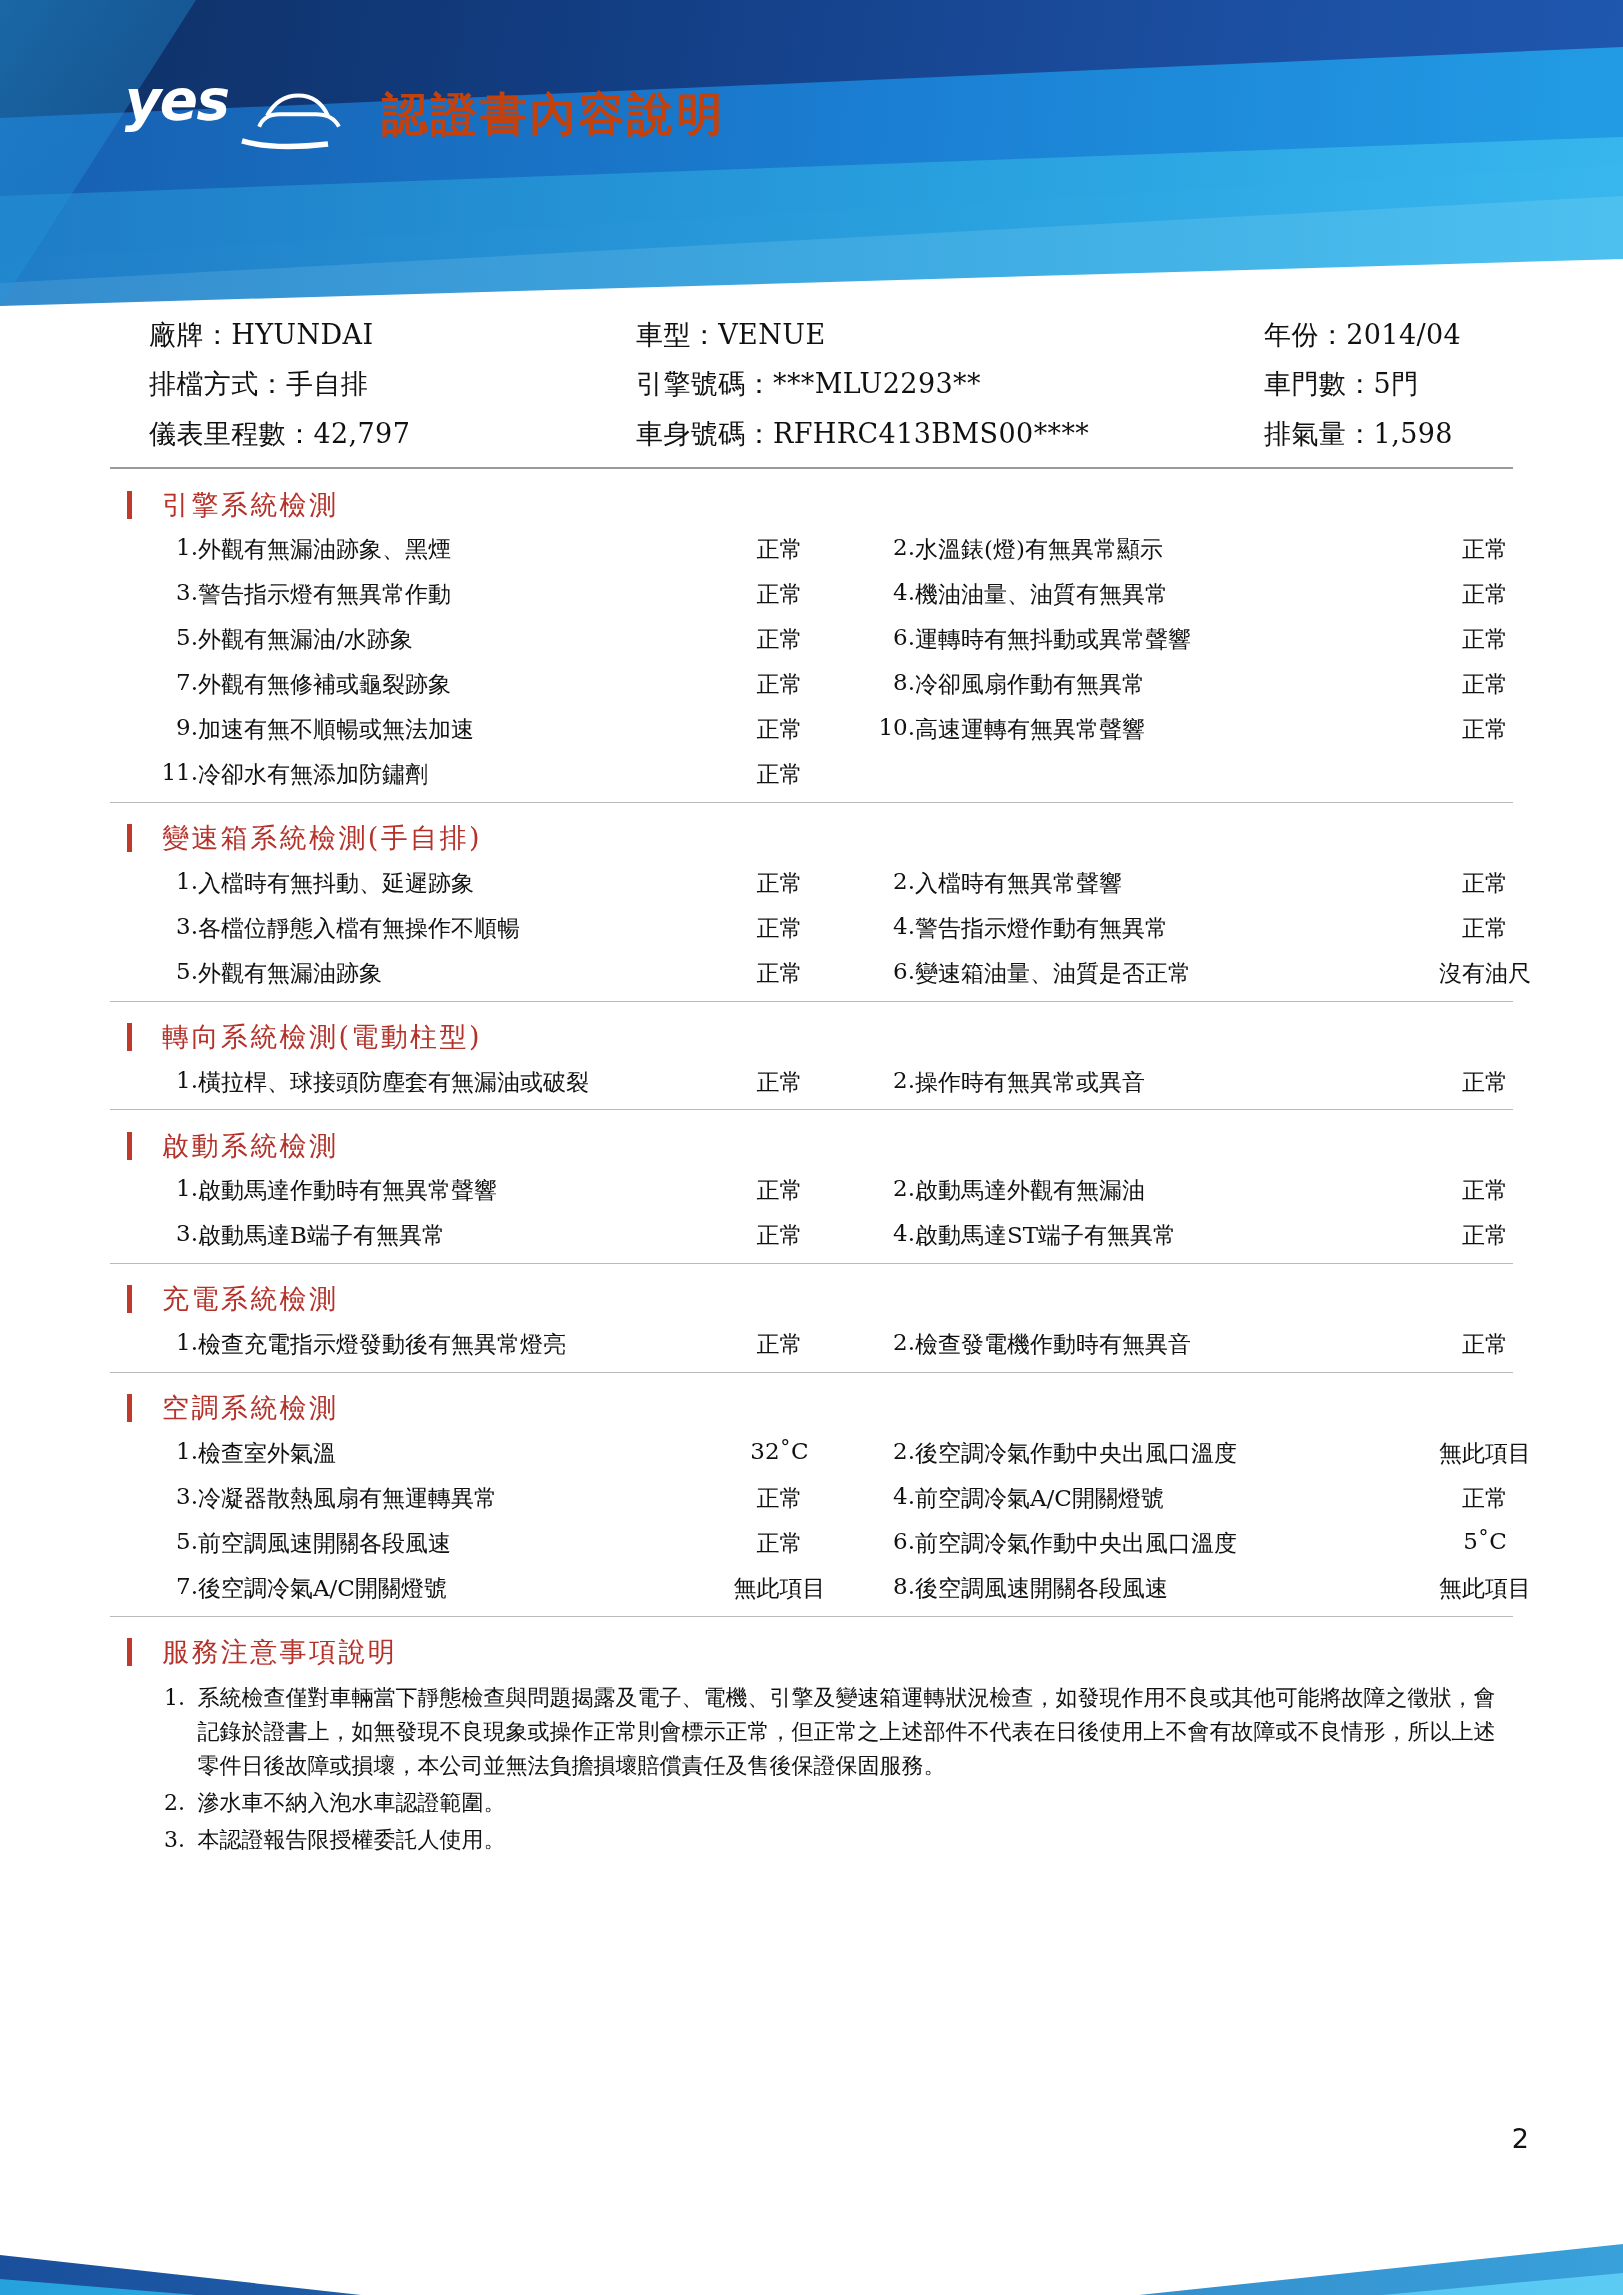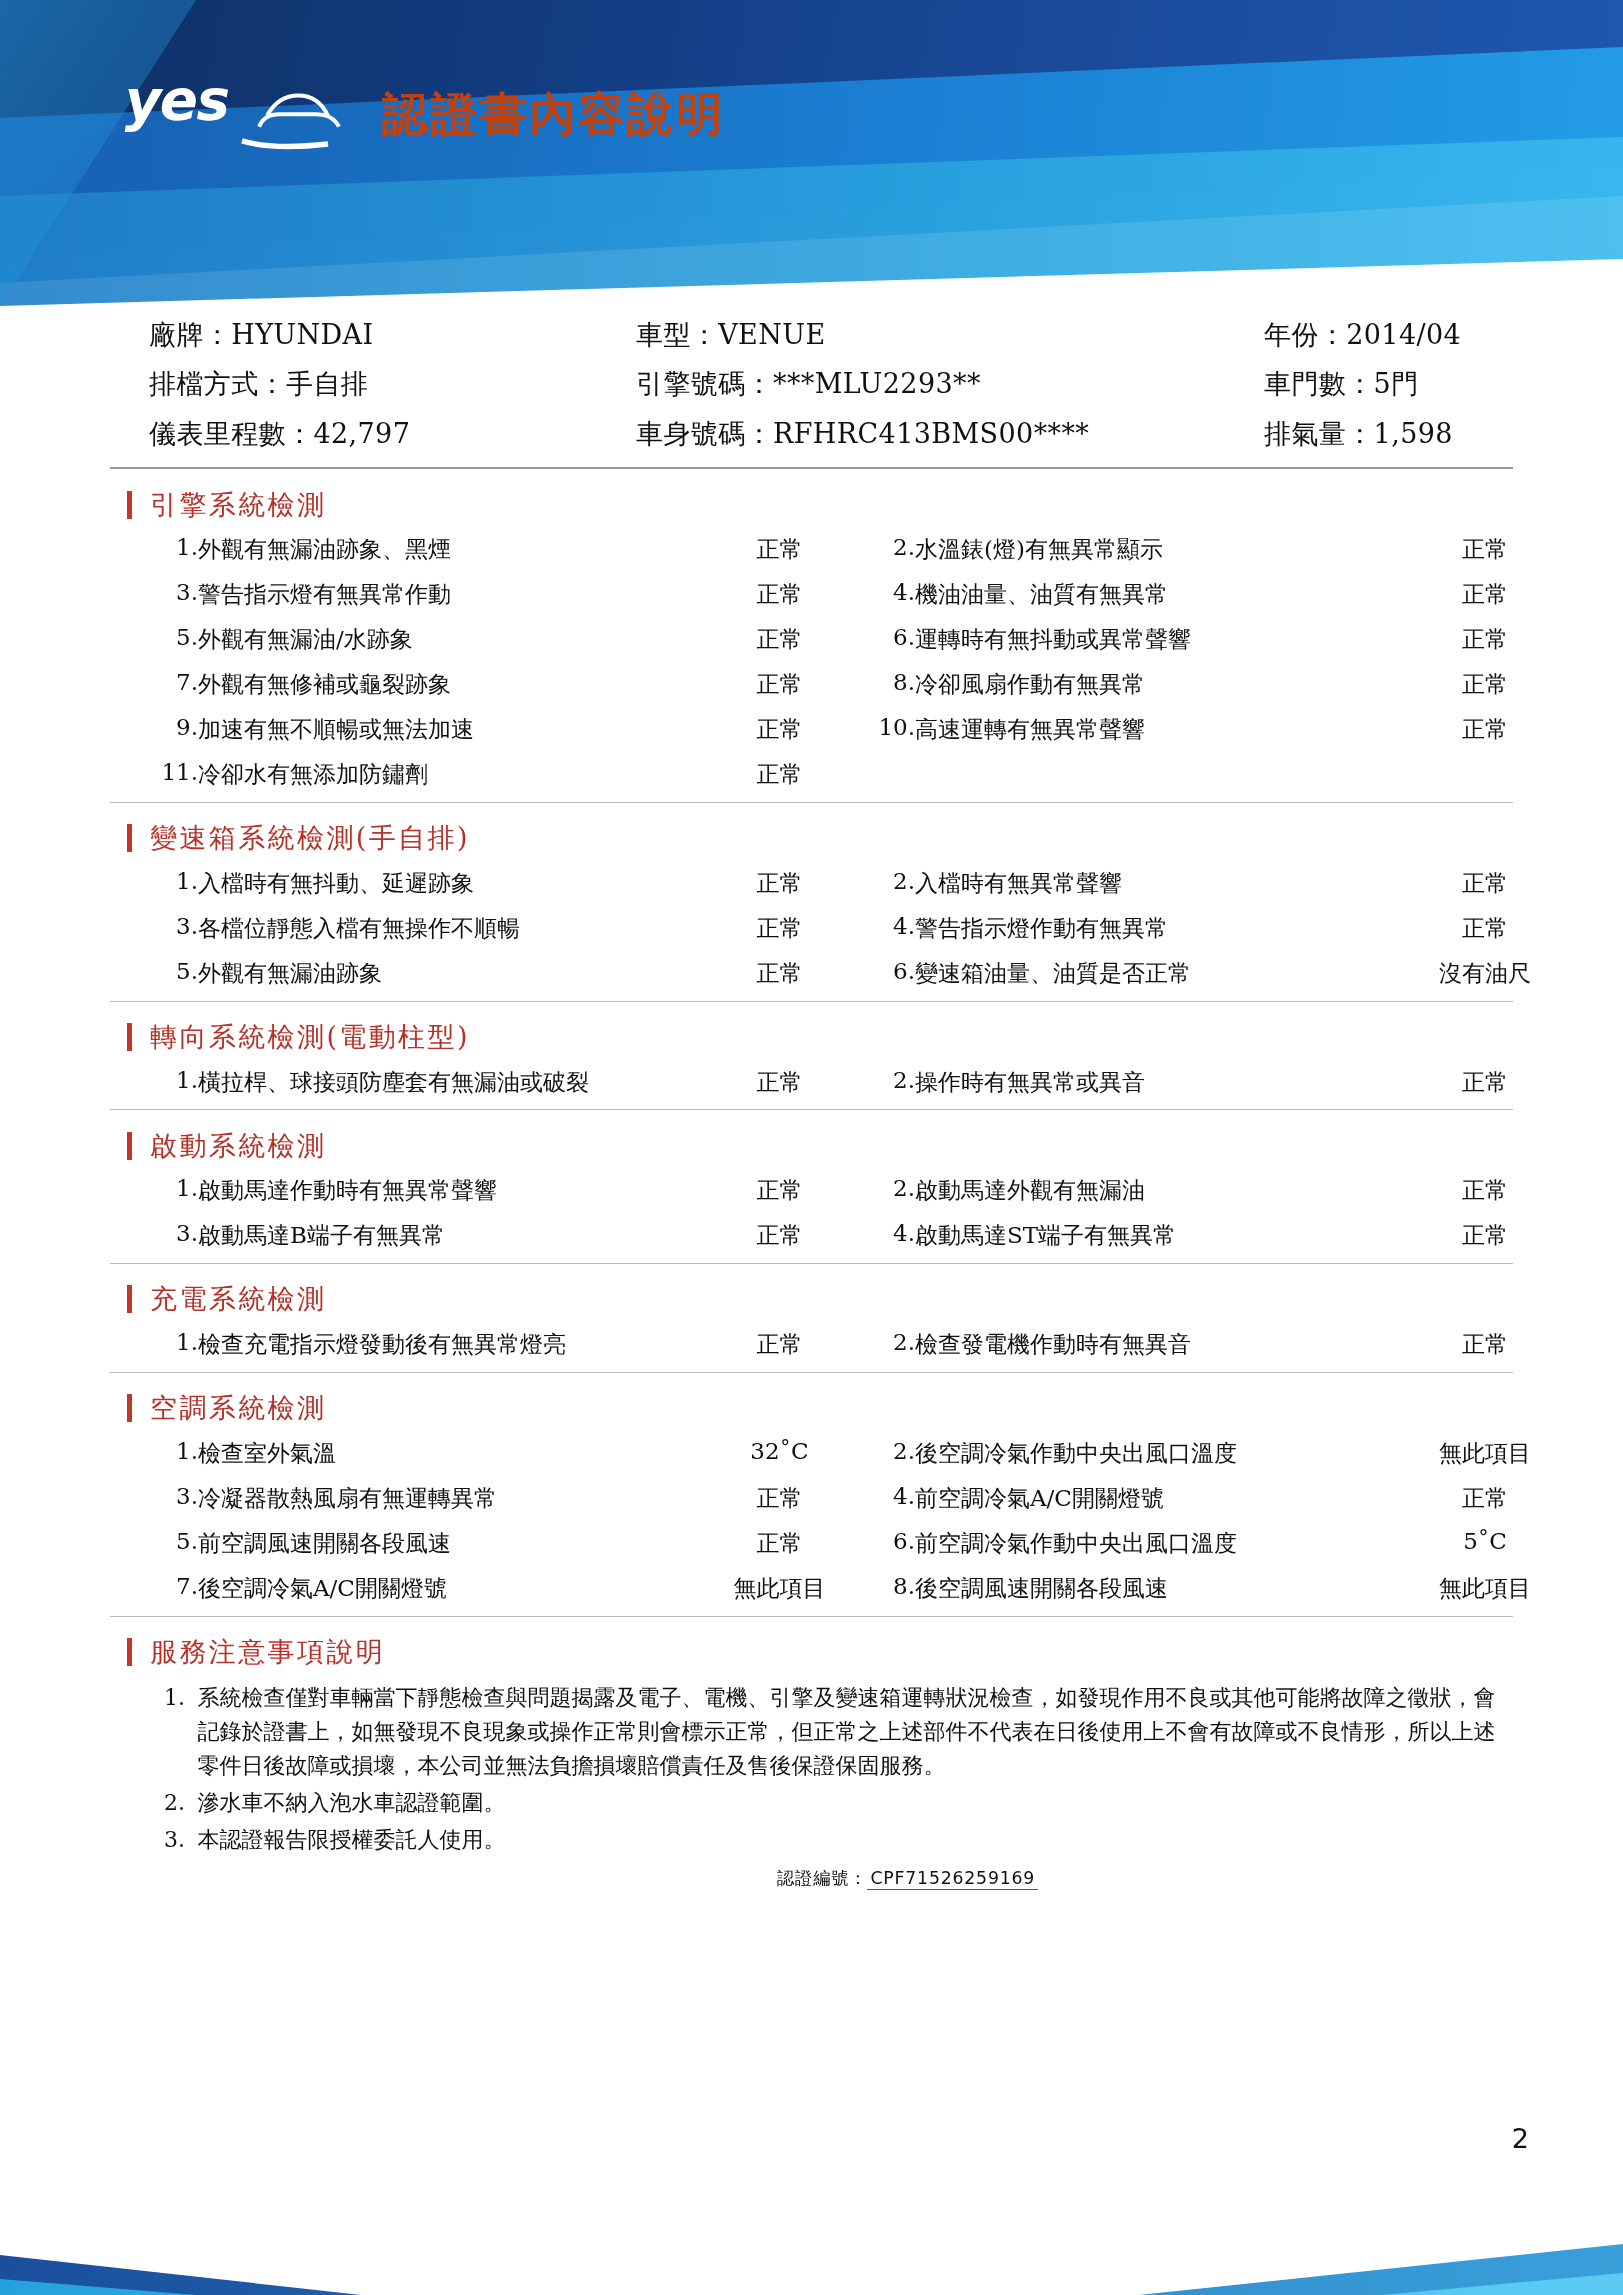--- a/index.html
+++ b/index.html
@@ -134,21 +134,21 @@
   }
   .hr-thin {
     border-top: 1.6px solid #b9b9b9;
     margin: 0;
   }
 
   
   .sec-head {
     display: flex;
     align-items: center;
-    gap: 18px;
+    gap: 30px;
     padding: 17.3px 0 4.7px 17.3px;
   }
   .sec-bar {
     width: 4.7px;
     height: 28px;
     background: #c0392b;
   }
   .sec-title {
     color: #b5322a;
     font-size: 27px;
@@ -459,23 +459,20 @@
           <div class="note-txt">系統檢查僅對車輛當下靜態檢查與問題揭露及電子、電機、引擎及變速箱運轉狀況檢查，如發現作用不良或其他可能將故障之徵狀，會記錄於證書上，如無發現不良現象或操作正常則會標示正常，但正常之上述部件不代表在日後使用上不會有故障或不良情形，所以上述零件日後故障或損壞，本公司並無法負擔損壞賠償責任及售後保證保固服務。</div>
         </div>
         <div class="note-row">
           <div class="note-num">2.</div>
           <div class="note-txt">滲水車不納入泡水車認證範圍。</div>
         </div>
         <div class="note-row">
           <div class="note-num">3.</div>
           <div class="note-txt">本認證報告限授權委託人使用。</div>
         </div>
-        <div class="cert-line">
-          <span>認證編號：</span><span class="cert-no">CPF71526259169</span>
-        </div>
       </div>
 
     </div>
   </div>
 
   <div class="page-num">2</div>
 
   <div class="footer-deco">
     <div class="f1"></div>
     <div class="f2"></div>

